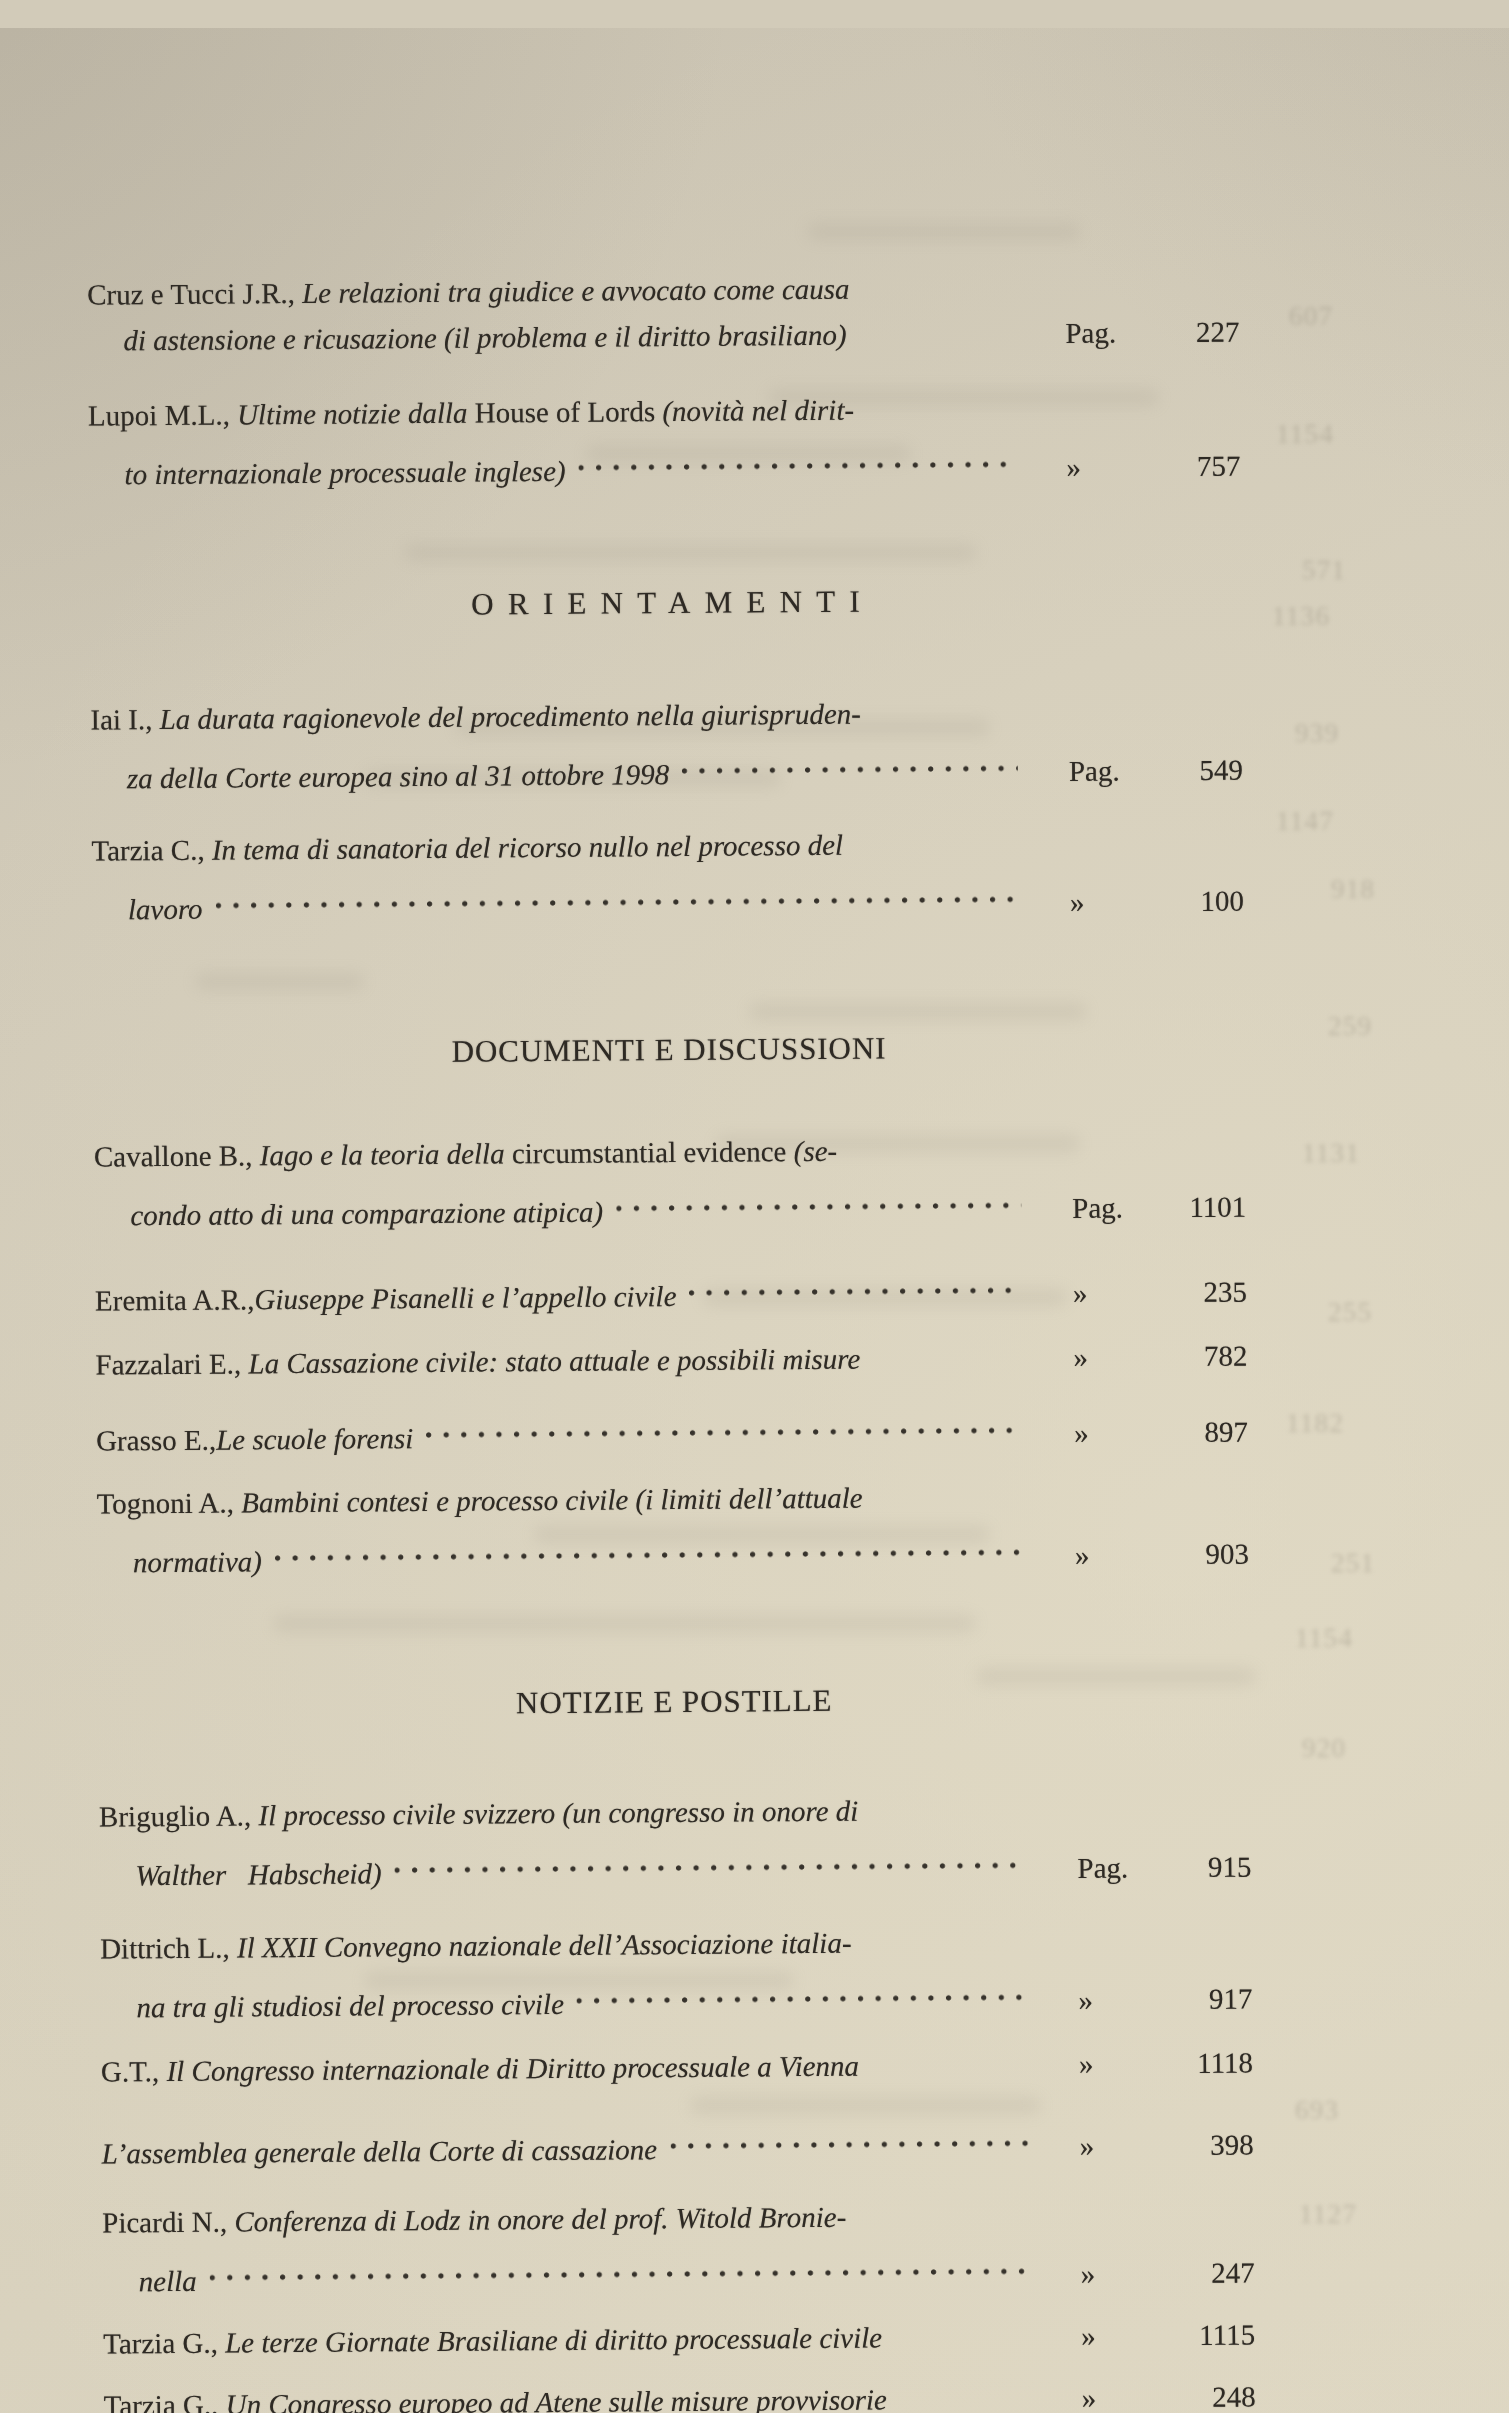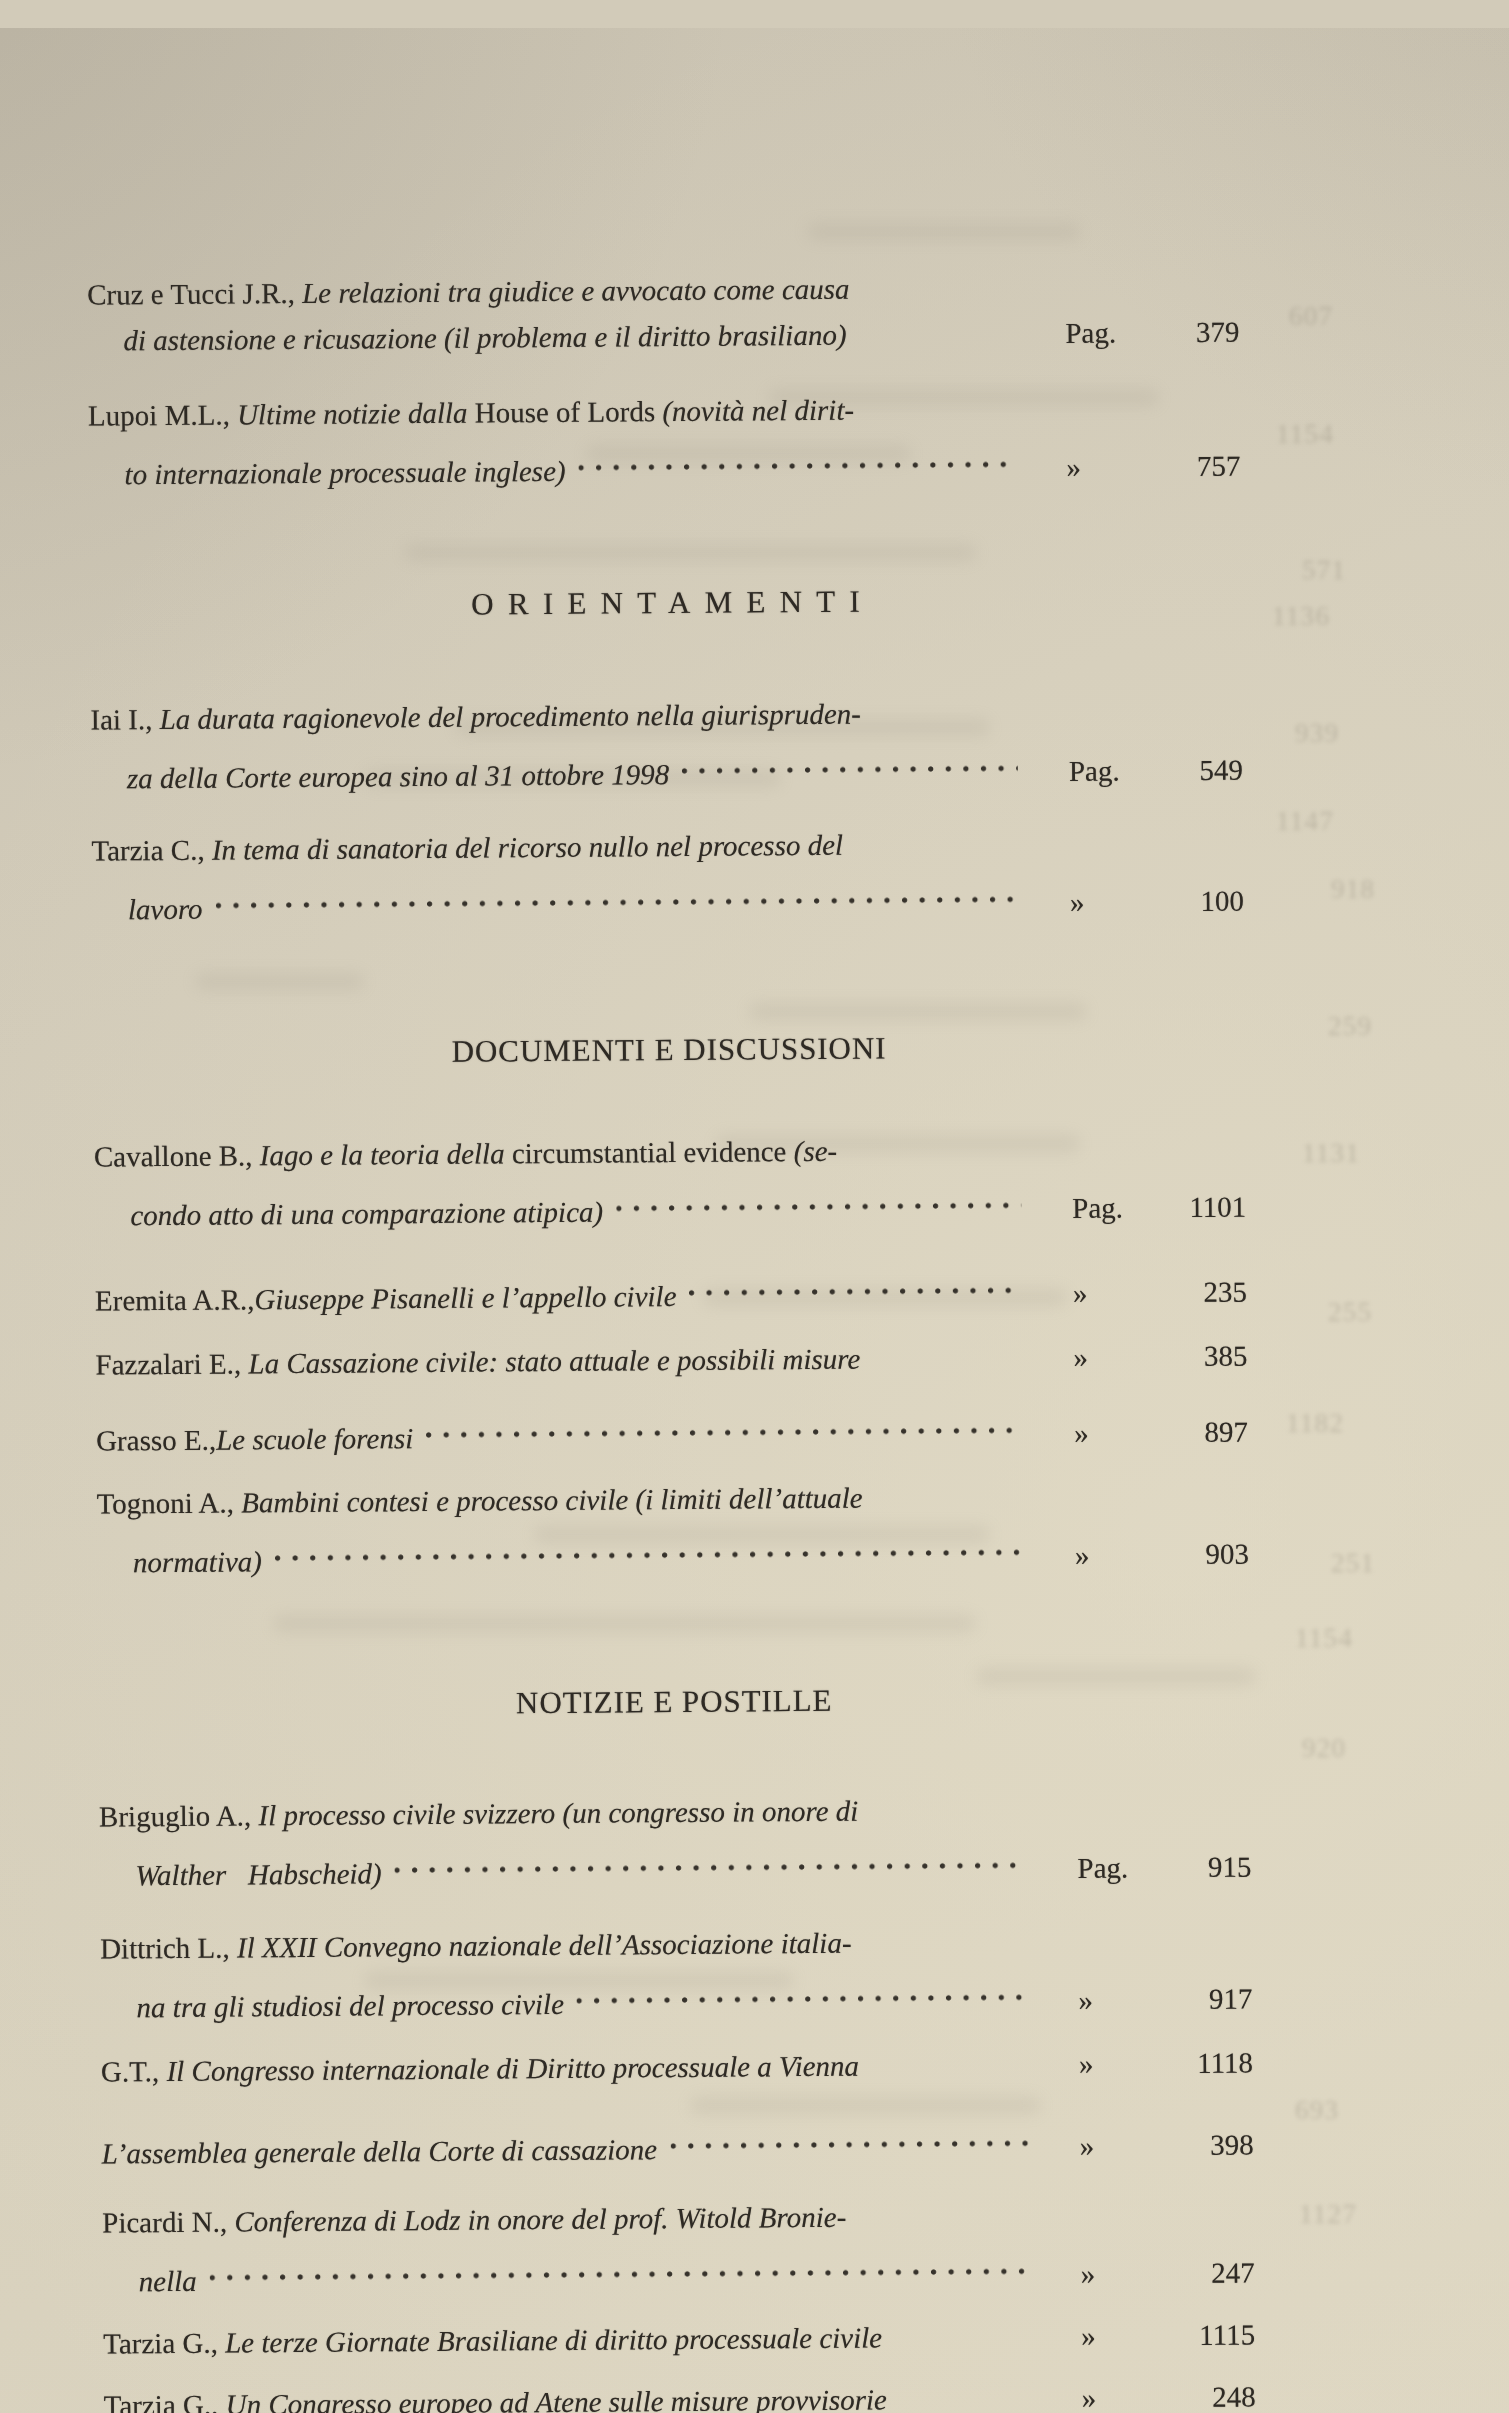--- a/index.html
+++ b/index.html
@@ -99,21 +99,21 @@
       <div class="ghost-num" style="left: 1299px; top: 2171px;">1127</div>
     </div>
   <div class="content" id="content">
       <div class="entry" style="margin-top: 0px;">
         <div class="lines">
           <div class="line first"><span class="seg rom">Cruz e Tucci J.R., </span><span class="seg ital">Le relazioni tra giudice e avvocato come causa</span></div>
           <div class="line cont"><span class="seg ital">di astensione e ricusazione (il problema e il diritto brasiliano)</span></div>
         </div>
         <div class="ref">
           <span class="ref-label">Pag.</span>
-          <span class="ref-num">379</span>
+          <span class="ref-num">227</span>
         </div>
       </div>
       <div class="entry" style="margin-top: 29px;">
         <div class="lines">
           <div class="line first"><span class="seg rom">Lupoi M.L., </span><span class="seg ital">Ultime notizie dalla </span><span class="seg rom">House of Lords </span><span class="seg ital">(novità nel dirit-</span></div>
           <div class="line cont withleader">
             <span class="seg ital">to internazionale processuale inglese)</span>
             <span class="leader"></span>
           </div>
         </div>
@@ -175,21 +175,21 @@
           <span class="ref-label">»</span>
           <span class="ref-num">235</span>
         </div>
       </div>
       <div class="entry" style="margin-top: 17.6px;">
         <div class="lines">
           <div class="line first"><span class="seg rom">Fazzalari E., </span><span class="seg ital">La Cassazione civile: stato attuale e possibili misure</span></div>
         </div>
         <div class="ref">
           <span class="ref-label">»</span>
-          <span class="ref-num">385</span>
+          <span class="ref-num">782</span>
         </div>
       </div>
       <div class="entry" style="margin-top: 17.6px;">
         <div class="lines">
           <div class="line first withleader">
             <span class="seg rom">Grasso E., </span>
             <span class="seg ital">Le scuole forensi</span>
             <span class="leader"></span>
           </div>
         </div>

